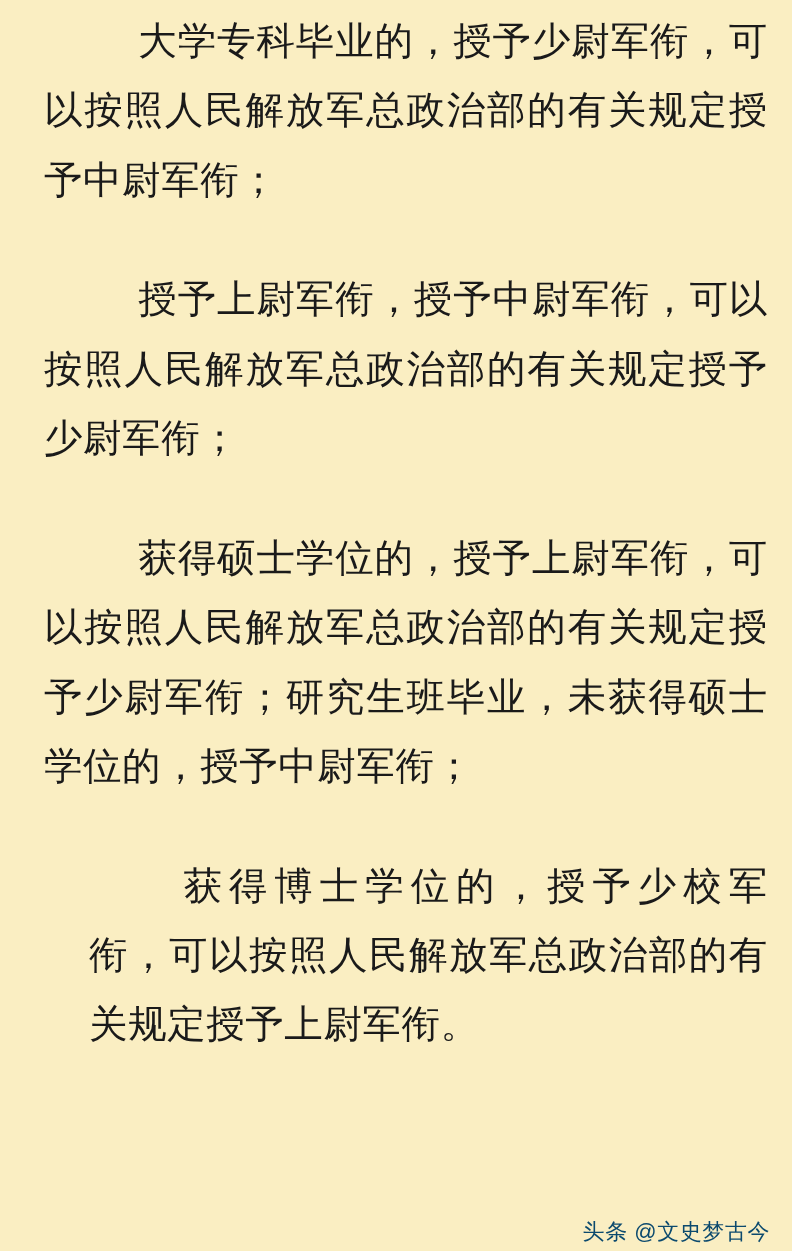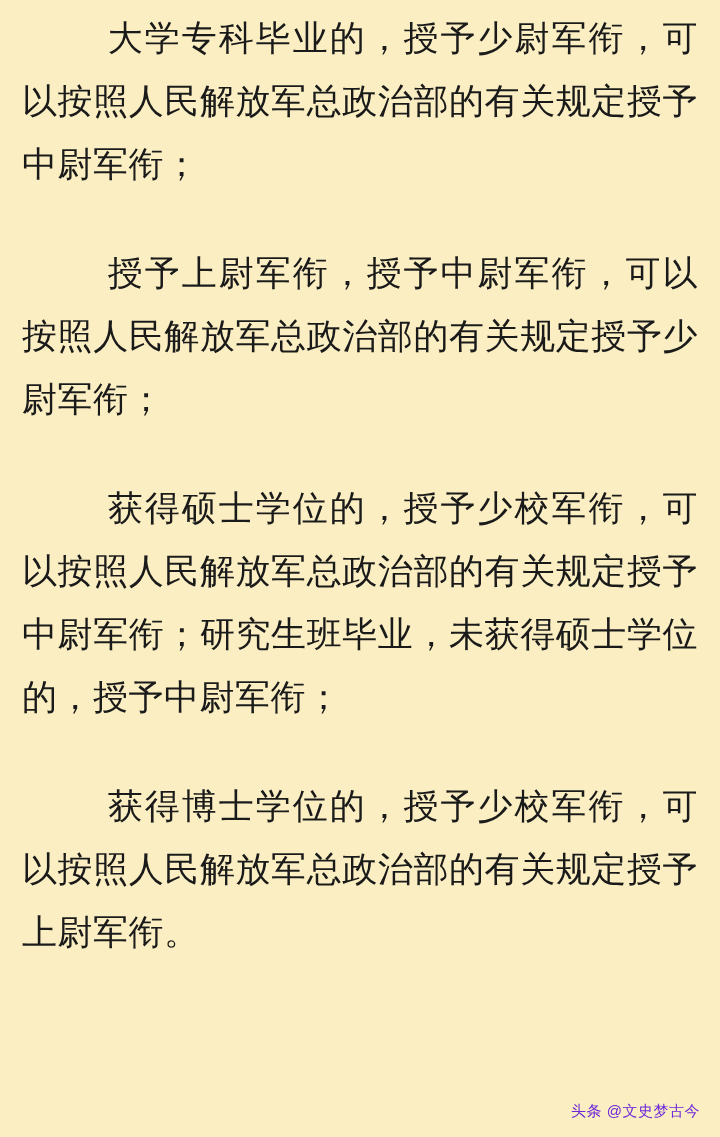--- a/index.html
+++ b/index.html
@@ -11,49 +11,50 @@
     height: 1137px;
     background: #faeec2;
     font-family: "Liberation Sans", sans-serif;
     overflow: hidden;
     position: relative;
   }
   .page {
     width: 720px;
     height: 1137px;
     box-sizing: border-box;
-    padding: 6px 22px 0 22px;
+    padding: 6px 22px 0 40px;
     background: #faeec2;
     position: relative;
   }
   .para {
     font-size: 35px;
     line-height: 63px;
     color: #1a1a1a;
     text-indent: 2.45em;
     letter-spacing: 0.5px;
     margin: 0 0 46px 0;
     text-align: justify;
     word-break: break-all;
   }
   .para:last-of-type {
     margin-bottom: 0;
+    margin-left: 41px;
   }
   .watermark {
     position: absolute;
     right: 20px;
-    bottom: 16px;
-    font-size: 15px;
-    color: #6d28d9;
+    bottom: 4px;
+    font-size: 20px;
+    color: #0c4a6e;
     letter-spacing: 0.5px;
     white-space: nowrap;
   }
 </style>
 </head>
 <body>
 
 <div class="page">
   <p class="para">大学专科毕业的，授予少尉军衔，可以按照人民解放军总政治部的有关规定授予中尉军衔；</p>
   <p class="para">授予上尉军衔，授予中尉军衔，可以按照人民解放军总政治部的有关规定授予少尉军衔；</p>
-  <p class="para">获得硕士学位的，授予少校军衔，可以按照人民解放军总政治部的有关规定授予中尉军衔；研究生班毕业，未获得硕士学位的，授予中尉军衔；</p>
+  <p class="para">获得硕士学位的，授予上尉军衔，可以按照人民解放军总政治部的有关规定授予少尉军衔；研究生班毕业，未获得硕士学位的，授予中尉军衔；</p>
   <p class="para">获得博士学位的，授予少校军衔，可以按照人民解放军总政治部的有关规定授予上尉军衔。</p>
   <div class="watermark">头条 @文史梦古今</div>
 </div>
 
 </body></html>

